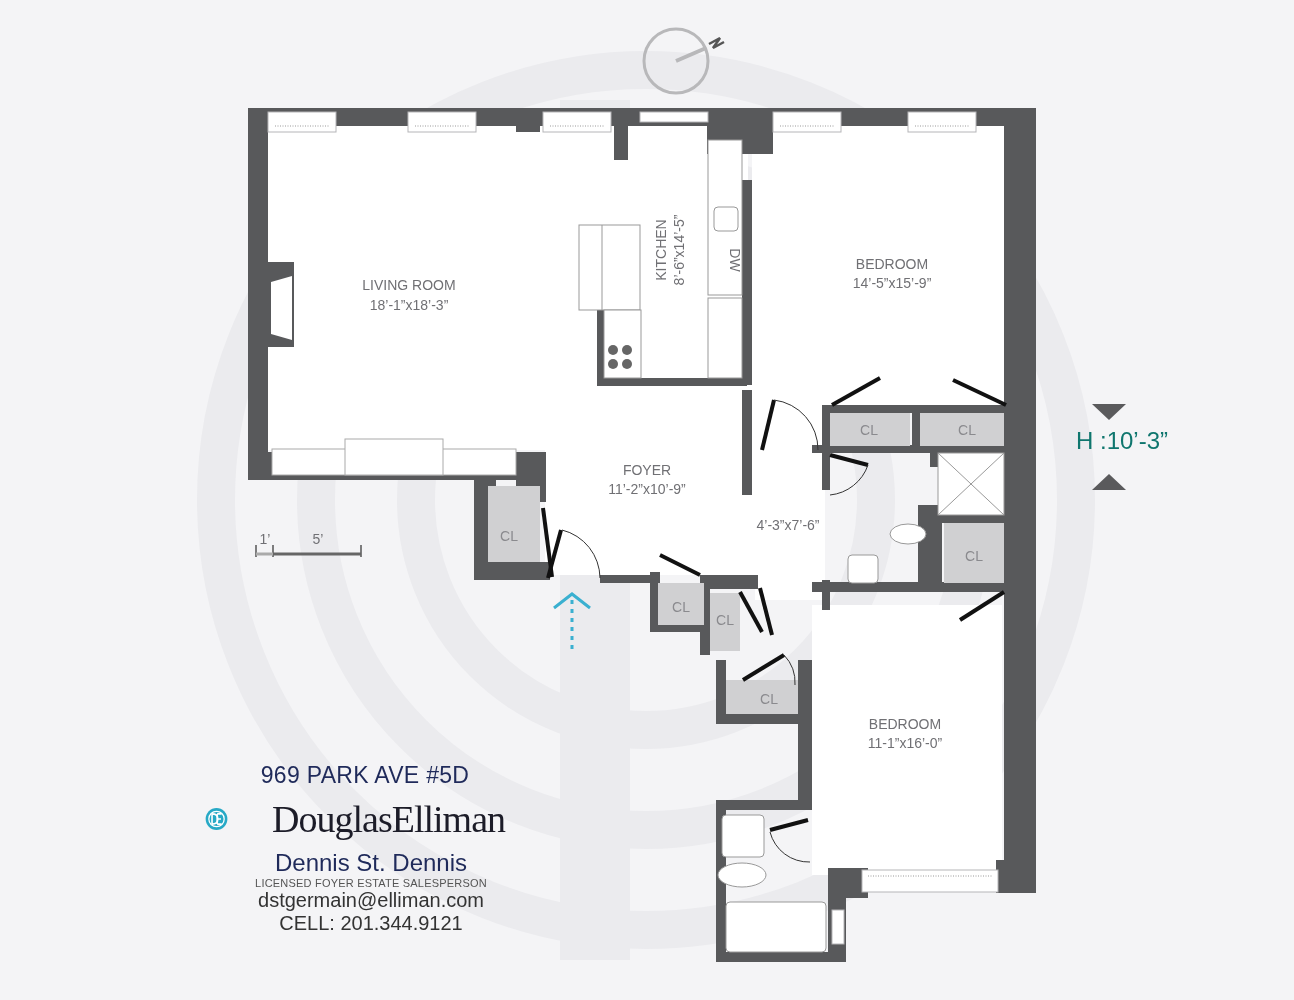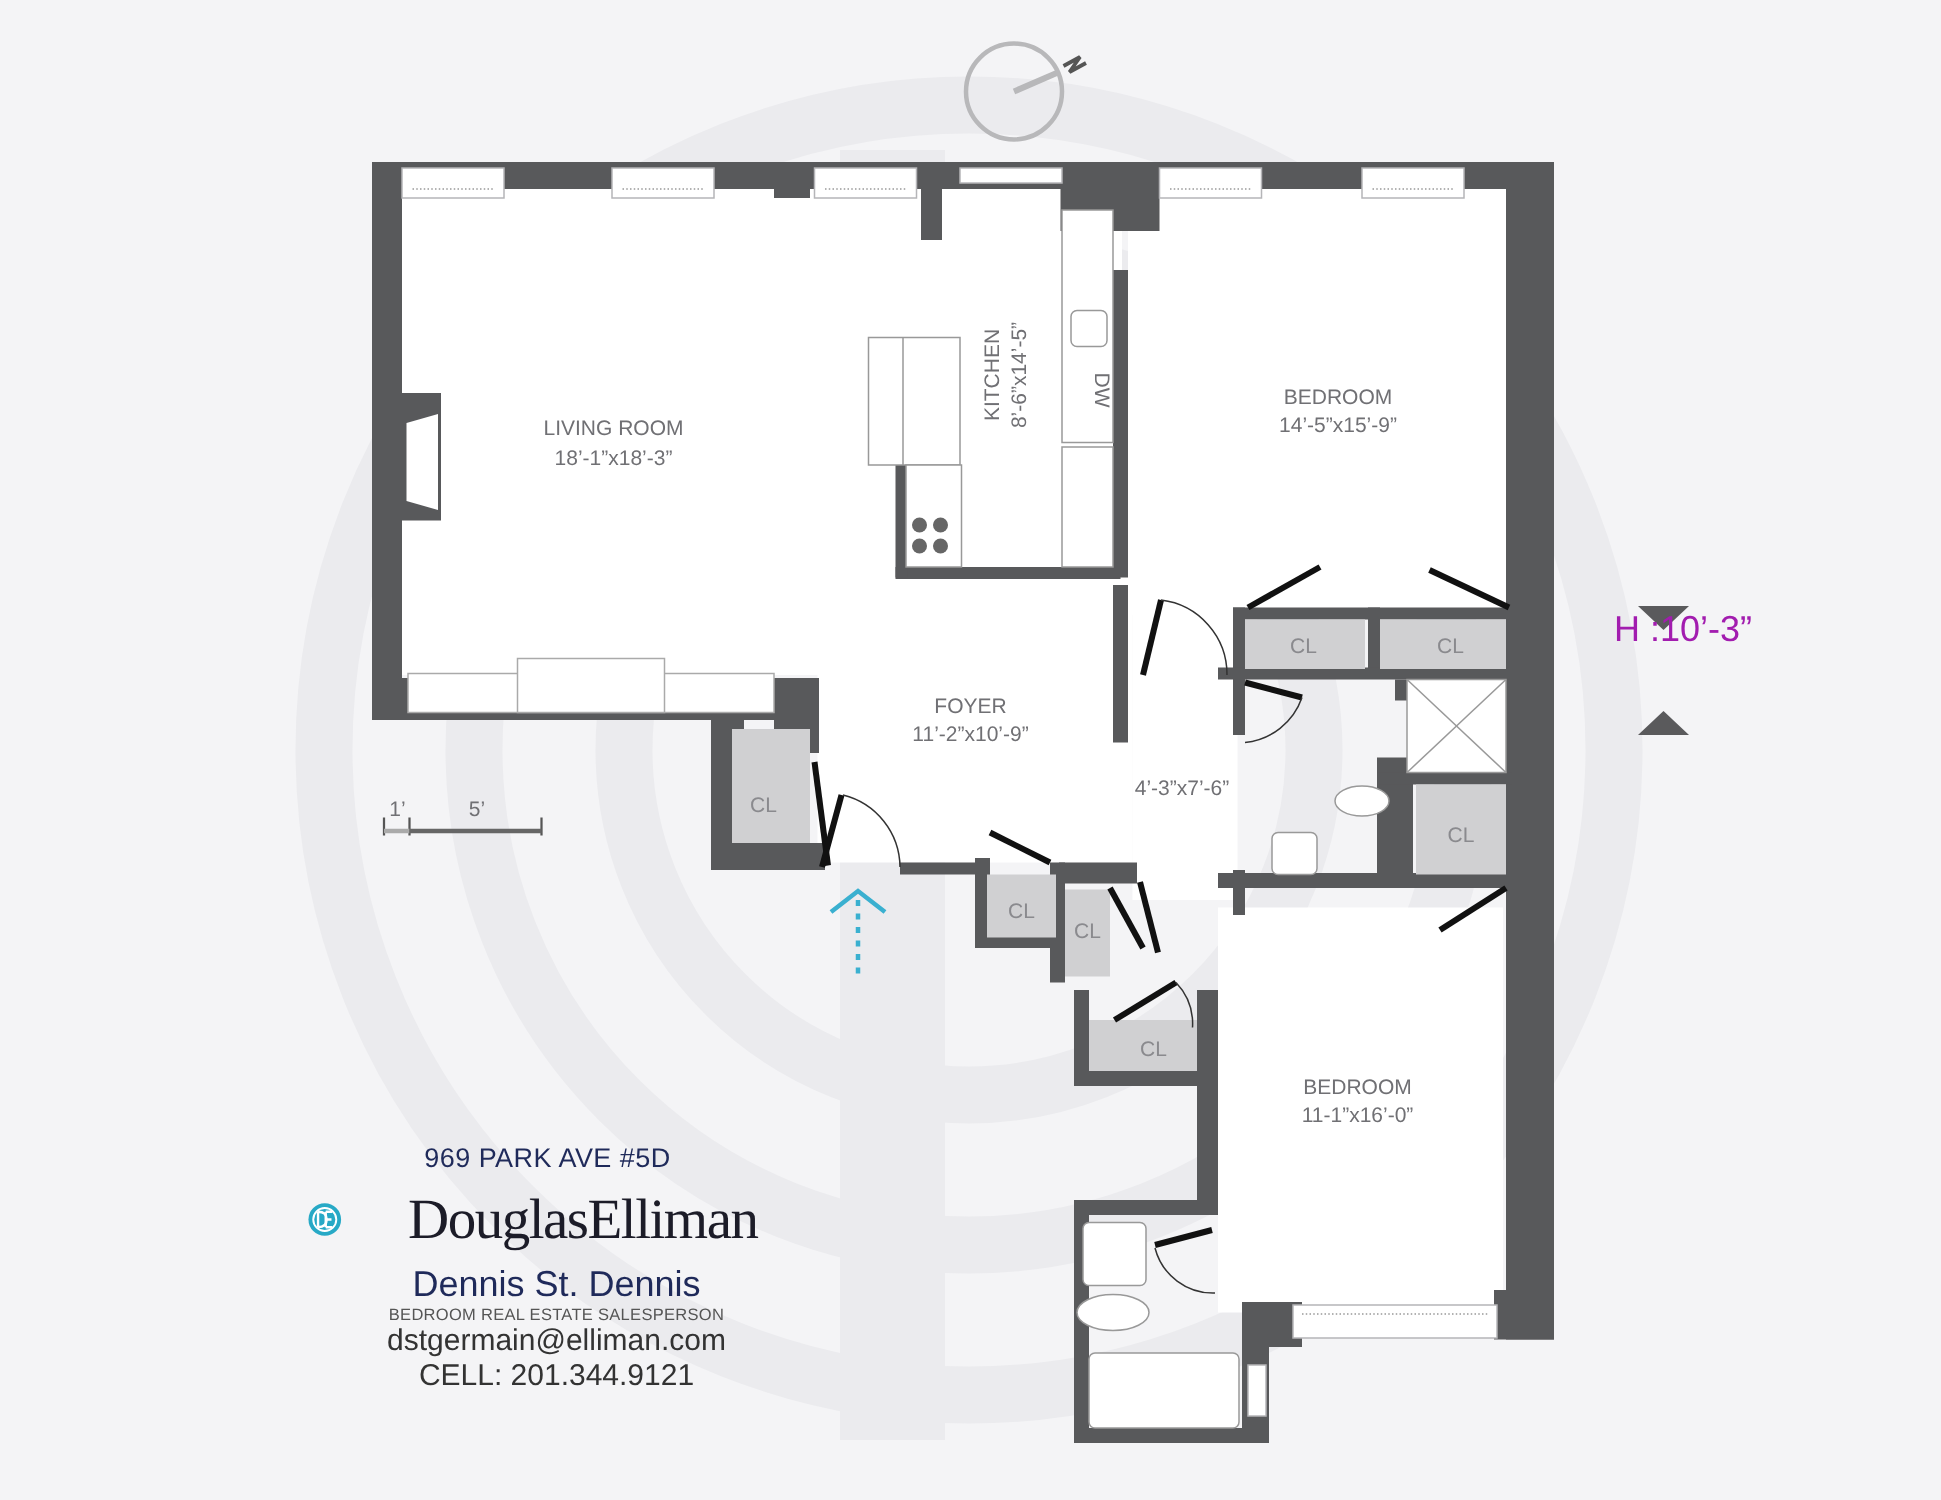--- a/index.html
+++ b/index.html
@@ -1,28 +1,28 @@
 <!DOCTYPE html>
 <html><head>
 <meta charset="utf-8">
 <style>
   html, body { margin: 0; padding: 0; }
   body { width: 1294px; height: 1000px; background: #f4f4f6; position: relative; overflow: hidden; font-family: "Liberation Sans", sans-serif; }
   #plan { position: absolute; left: 0; top: 0; width: 1294px; height: 1000px; }
   .room-label { font-family: "Liberation Sans", sans-serif; fill: #707074; font-size: 14px; text-anchor: middle; }
   .cl-label { font-family: "Liberation Sans", sans-serif; fill: #8a8a8e; font-size: 14px; text-anchor: middle; }
   .info { position: absolute; left: 205px; top: 762px; width: 300px; text-align: center; color: #1f2a5a; }
-  .address { font-size: 18px; letter-spacing: 0.3px; color: #1f2a5a; margin-left: 20px; }
+  .address { font-size: 23px; letter-spacing: 0.3px; color: #1f2a5a; margin-left: 20px; }
   .brand { display: flex; align-items: center; justify-content: flex-end; margin-top: 8px; gap: 40px; }
   .brand-logo { width: 36px; height: 36px; }
   .brand-name { font-family: "Liberation Serif", serif; font-size: 38px; color: #1c1c28; margin-left: 4px; letter-spacing: -1px; }
   .agent-name { font-size: 24px; color: #1f2a5a; margin-top: 8px; margin-left: 32px; }
   .agent-title { font-size: 11px; color: #555; margin-left: 32px; letter-spacing: 0.2px; }
   .agent-email, .agent-cell { font-size: 20px; color: #333; margin-left: 32px; }
-  .height-label { position: absolute; left: 1076px; top: 406px; font-size: 24px; color: #a21caf; }
+  .height-label { position: absolute; left: 1076px; top: 427px; font-size: 24px; color: #0f766e; }
 </style>
 </head>
 <body>
 
 <svg id="plan" viewBox="0 0 1294 1000" xmlns="http://www.w3.org/2000/svg">
 
   <g fill="none" stroke="#ebebee" stroke-width="38">
     <circle cx="646" cy="500" r="430"></circle>
     <circle cx="646" cy="500" r="330"></circle>
     <circle cx="646" cy="500" r="230"></circle>
@@ -230,16 +230,16 @@
   <div class="brand">
     <svg class="brand-logo" viewBox="0 0 36 36">
       <circle cx="18" cy="18" r="17" fill="#27a9c6"></circle>
       <circle cx="18" cy="18" r="12" fill="none" stroke="#fff" stroke-width="2"></circle>
       <path d="M11 10 L11 26 M11 10 Q20 10 20 18 Q20 26 11 26" fill="none" stroke="#fff" stroke-width="2.5"></path>
       <path d="M19 10 L26 10 M19 18 L25 18 M19 26 L26 26 M19 10 L19 26" fill="none" stroke="#fff" stroke-width="2.5"></path>
     </svg>
     <span class="brand-name">DouglasElliman</span>
   </div>
   <div class="agent-name">Dennis St. Dennis</div>
-  <div class="agent-title">BEDROOM REAL ESTATE SALESPERSON</div>
+  <div class="agent-title">LICENSED FOYER ESTATE SALESPERSON</div>
   <div class="agent-email">dstgermain@elliman.com</div>
   <div class="agent-cell">CELL: 201.344.9121</div>
 </div>
 
 </body></html>

